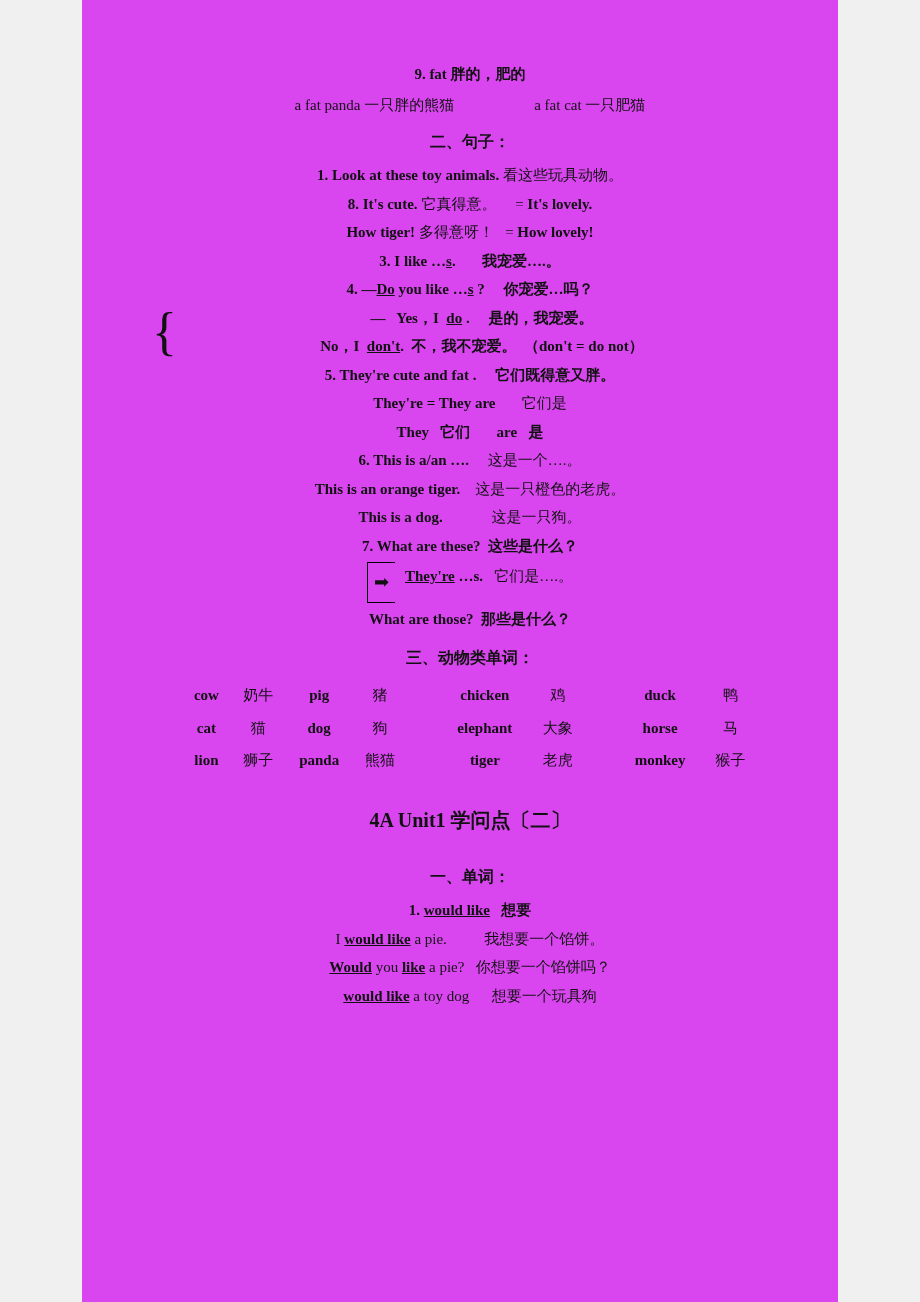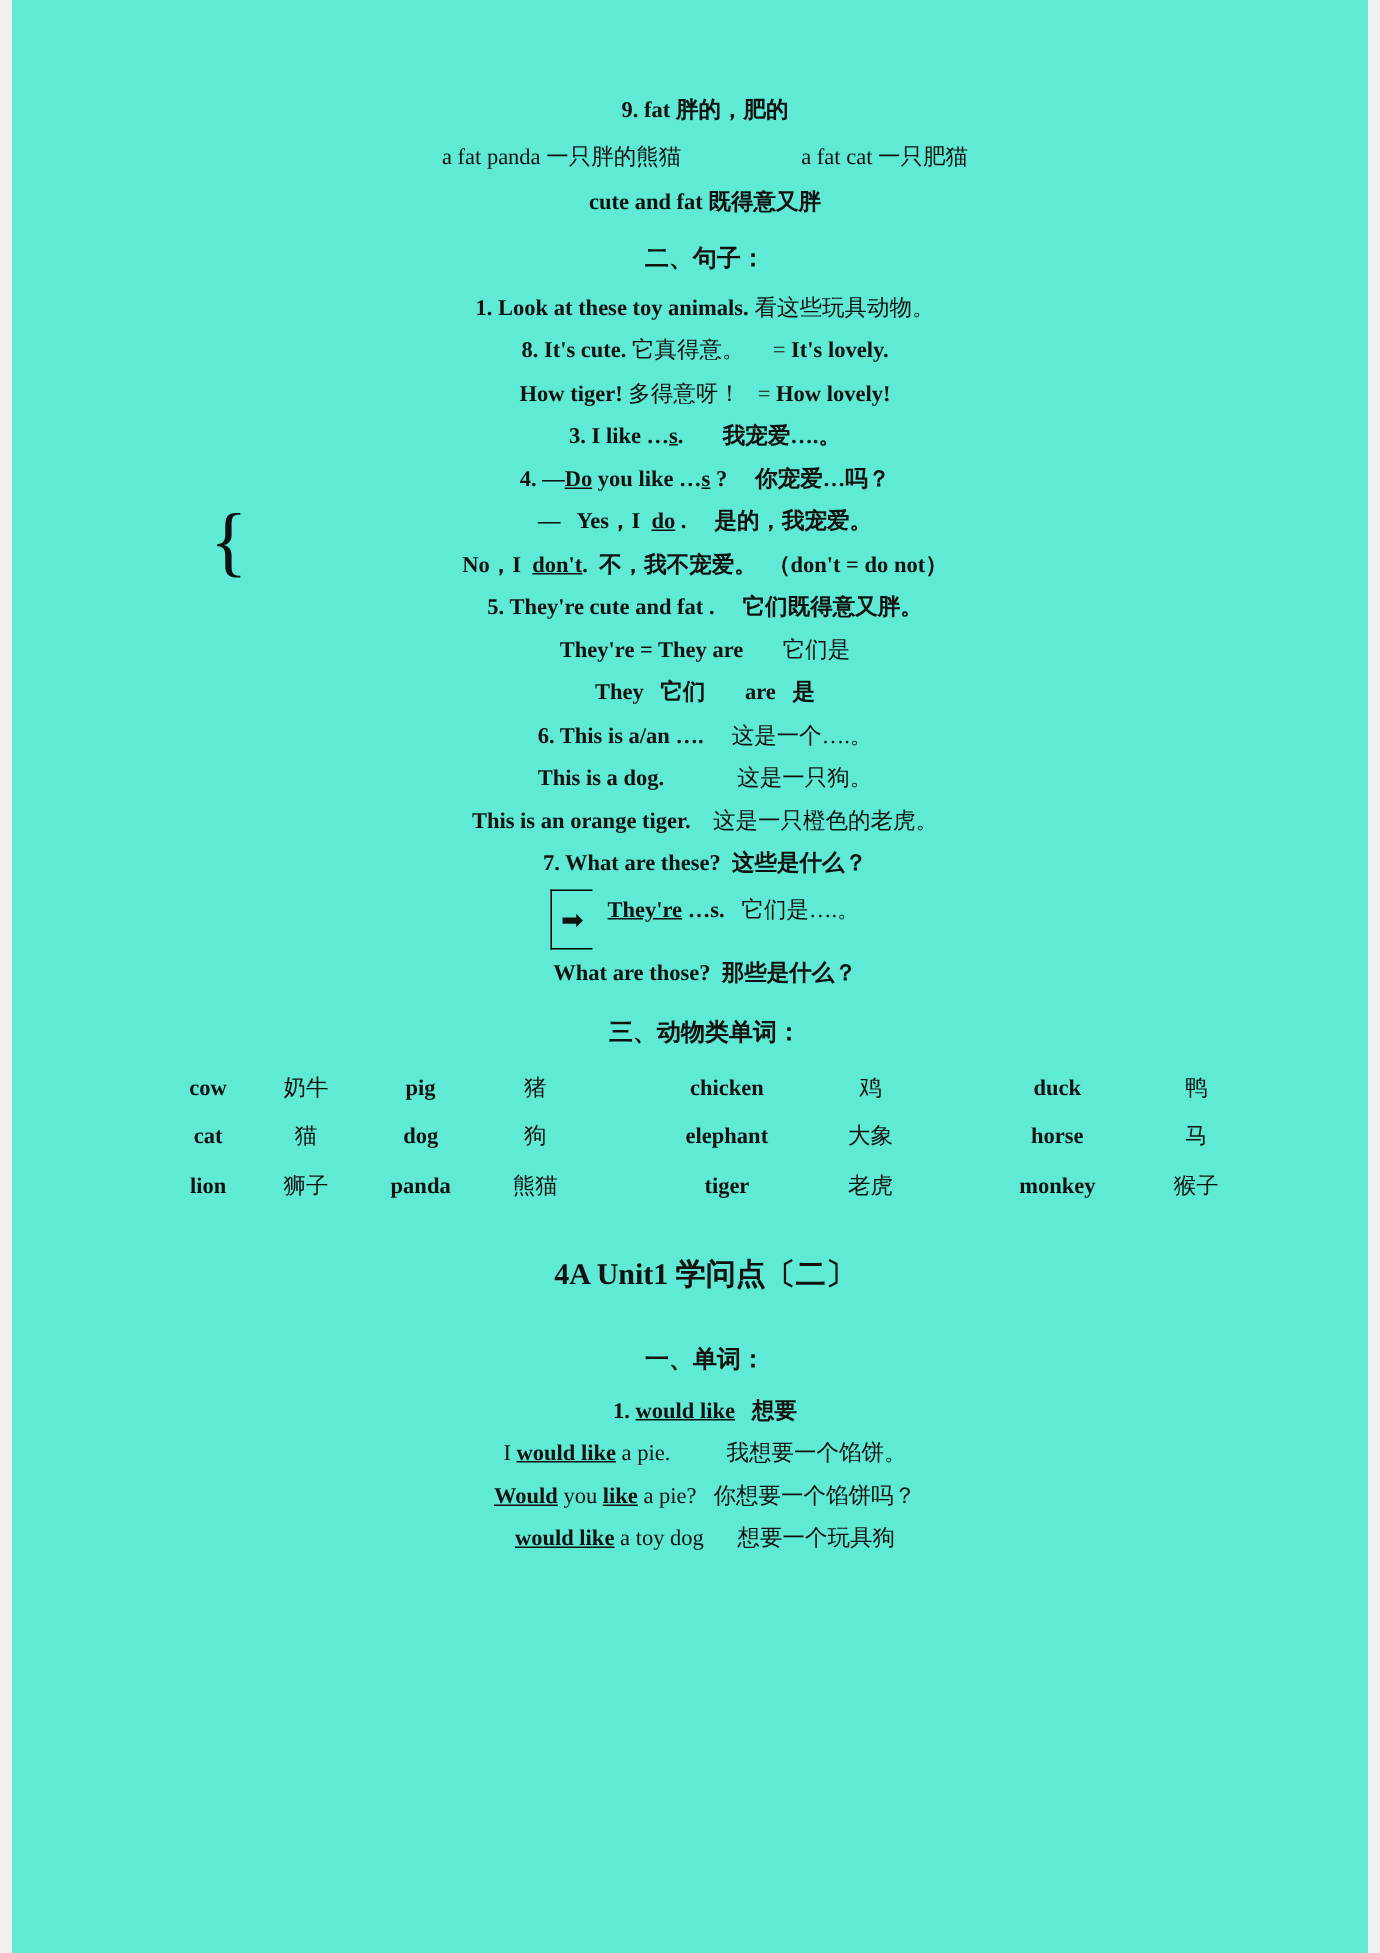--- a/index.html
+++ b/index.html
@@ -5,23 +5,23 @@
     * { margin: 0; padding: 0; box-sizing: border-box; }
     body {
       background: #f0f0f0;
       display: flex;
       justify-content: center;
       align-items: flex-start;
       min-height: 100vh;
       font-family: "SimSun", "宋体", serif;
     }
     .page {
-      width: 904px;
+      width: 756px;
       min-height: 1302px;
-      background: #5eead4;
+      background: #d946ef;
       padding: 60px 80px 76px 100px;
       position: relative;
       font-size: 15px;
       line-height: 1.9;
       color: #111;
     }
     .center { text-align: center; }
     .bold { font-weight: bold; }
     .underline { text-decoration: underline; }
     .section-title {
@@ -54,21 +54,20 @@
 
 <div class="page">
 
   <div class="center bold">9. fat  胖的，肥的</div>
 
   <div style="display:flex; justify-content:center; gap:80px; margin: 2px 0;">
     <span>a fat panda   一只胖的熊猫</span>
     <span>a fat cat  一只肥猫</span>
   </div>
 
-  <div class="center bold">cute and fat   既得意又胖</div>
 
   <div class="section-title">二、句子：</div>
 
   <div class="center">
     <span><span class="bold">1. Look at these toy animals.</span>   看这些玩具动物。</span>
   </div>
 
   <div class="center">
     <span><span class="bold">8. It's cute.</span>  它真得意。 &nbsp;&nbsp;&nbsp; = <span class="bold">It's lovely.</span></span>
   </div>
@@ -105,25 +104,25 @@
 
   <div class="center">
     <span><span class="bold">They&nbsp;&nbsp; 它们 &nbsp;&nbsp;&nbsp;&nbsp;&nbsp; are&nbsp;&nbsp; 是</span></span>
   </div>
 
   <div class="center">
     <span><span class="bold">6. This is a/an ….</span>&nbsp;&nbsp;&nbsp;&nbsp; 这是一个….。</span>
   </div>
 
   <div class="center">
-    <span><span class="bold">This is a dog.</span>&nbsp;&nbsp;&nbsp;&nbsp;&nbsp;&nbsp;&nbsp;&nbsp;&nbsp;&nbsp;&nbsp;&nbsp; 这是一只狗。</span>
+    <span><span class="bold">This is an orange tiger.</span>&nbsp;&nbsp;&nbsp; 这是一只橙色的老虎。</span>
   </div>
 
   <div class="center">
-    <span><span class="bold">This is an orange tiger.</span>&nbsp;&nbsp;&nbsp; 这是一只橙色的老虎。</span>
+    <span><span class="bold">This is a dog.</span>&nbsp;&nbsp;&nbsp;&nbsp;&nbsp;&nbsp;&nbsp;&nbsp;&nbsp;&nbsp;&nbsp;&nbsp; 这是一只狗。</span>
   </div>
 
   <div class="center bold">
     <span>7. What are these?&nbsp; 这些是什么？</span>
   </div>
 
   <div style="display:flex; align-items:flex-start; justify-content:center; margin:2px 0;">
     <div style="display:flex; flex-direction:column; align-items:flex-start; border:1.5px solid #000; border-right:none; padding: 2px 6px 2px 6px; margin-right:10px;">
       <span style="font-size:18px;">➡</span>
     </div>

